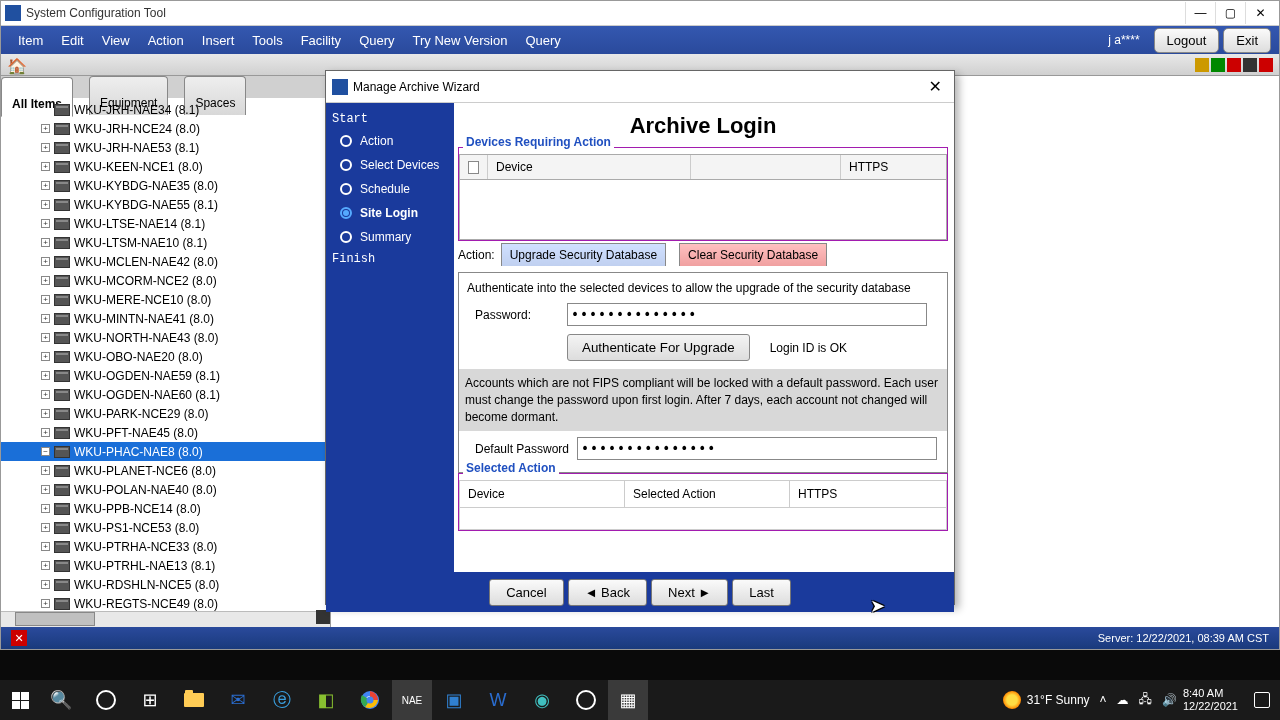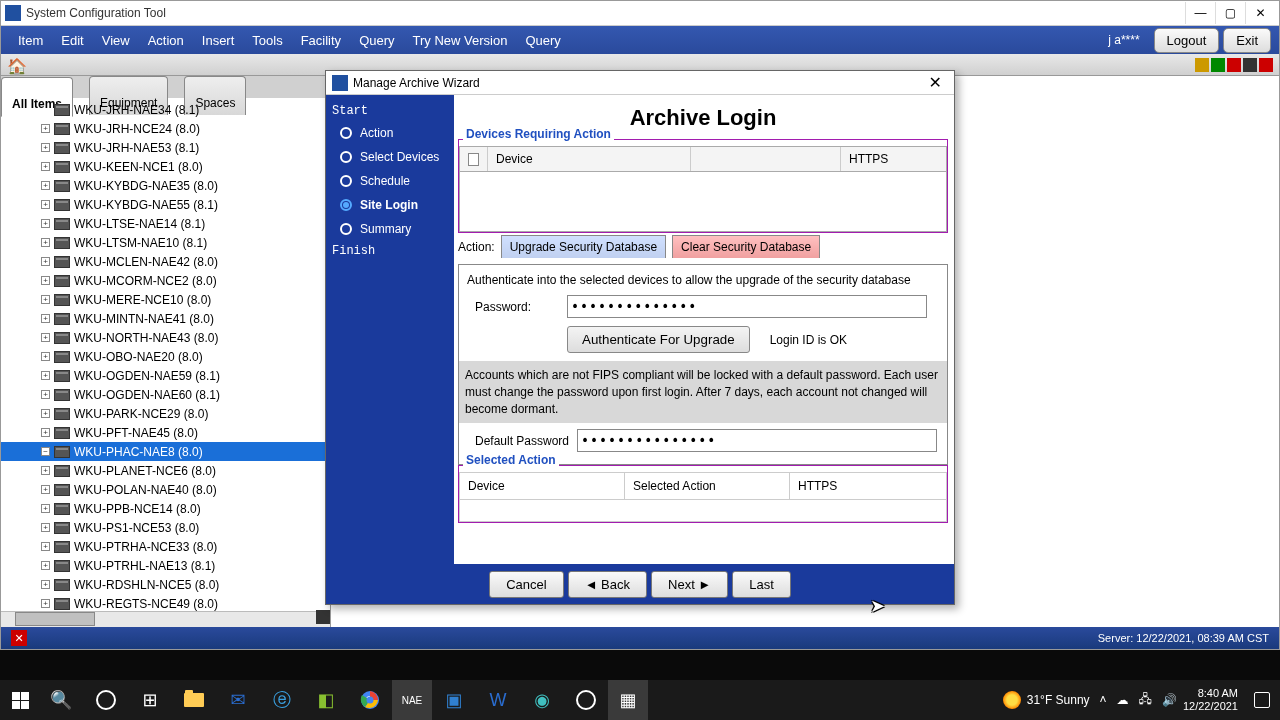--- a/index.html
+++ b/index.html
@@ -44,21 +44,21 @@
 .tree-scroll .corner { position: absolute; right: 0; top: -2px; width: 14px; height: 14px; background: #333; }
 
 .right-panel { flex: 1; background: #fff; }
 
 .status-bar { height: 22px; background: linear-gradient(#2a4a9c, #1a3a7c); color: #fff; display: flex; align-items: center; padding: 0 10px; font-size: 11px; }
 .status-bar .alert-icon { width: 16px; height: 16px; background: #c00; display: flex; align-items: center; justify-content: center; color: #fff; margin-right: 6px; }
 .status-bar .spacer3 { flex: 1; }
 
 
 .wizard { position: absolute; left: 325px; top: 70px; width: 630px; height: 535px; background: #fff; border: 1px solid #666; box-shadow: 4px 4px 8px rgba(0,0,0,0.3); z-index: 100; }
-.wizard-title { height: 24px; background: #fff; display: flex; align-items: center; padding: 0 6px; border-bottom: 1px solid #ccc; }
+.wizard-title { height: 32px; background: #fff; display: flex; align-items: center; padding: 0 6px; border-bottom: 1px solid #ccc; }
 .wizard-title .wiz-icon { width: 16px; height: 16px; background: #2050a0; margin-right: 5px; }
 .wizard-title .wiz-text { flex: 1; font-size: 12px; }
 .wizard-title .wiz-close { font-size: 16px; cursor: pointer; padding: 0 6px; }
 
 .wizard-body { display: flex; height: calc(100% - 24px - 40px); }
 .wizard-nav { width: 128px; background: #1a3a9c; color: #fff; padding: 6px 0 6px 6px; font-size: 12px; }
 .wizard-nav .nav-start, .wizard-nav .nav-finish { font-weight: normal; padding: 3px 0; font-family: Liberation Mono, monospace; }
 .wizard-nav .nav-step { display: flex; align-items: center; padding: 5px 0 5px 8px; cursor: pointer; }
 .wizard-nav .radio-dot { width: 12px; height: 12px; border-radius: 50%; border: 2px solid #fff; margin-right: 8px; display: flex; align-items: center; justify-content: center; background: #1a3a9c; }
 .wizard-nav .radio-dot.checked::after { content: ''; width: 6px; height: 6px; border-radius: 50%; background: #fff; }
@@ -80,21 +80,21 @@
 .dev-header .col1 .chk { width: 13px; height: 13px; border: 1px solid #888; background: #fff; }
 .dev-header .col2 { flex: 1; }
 .dev-header .col3 { width: 150px; }
 .dev-header .col4 { width: 105px; border-right: none; }
 .dev-body { height: 60px; border: 1px solid #aaa; border-top: none; }
 
 .action-row { display: flex; align-items: center; gap: 6px; margin: 2px 0 6px; }
 .action-row .lab { font-size: 12px; }
 .action-tab { padding: 4px 8px; border: 1px solid #888; border-bottom: none; font-size: 12px; cursor: pointer; position: relative; }
 .action-tab.t1 { background: linear-gradient(#d0e0ff, #c0d0f0); }
-.action-tab.t2 { background: linear-gradient(#ffc0c0, #f0a0a0); }
+.action-tab.t2 { background: linear-gradient(#ffc0c0, #f0a0a0); margin-left: 7px; }
 
 .auth-box { border: 1px solid #888; padding: 8px 8px 6px; background: #fff; }
 .auth-box .note { margin-bottom: 8px; }
 .auth-box .field-row { display: flex; align-items: center; margin: 6px 0; }
 .auth-box .field-row .flab { width: 100px; padding-left: 8px; }
 .auth-box .field-row .fval { }
 .auth-box input[type=password] { width: 360px; padding: 3px; border: 1px solid #888; font-family: monospace; letter-spacing: 1px; }
 .auth-box .btn-row { display: flex; align-items: center; gap: 20px; margin: 8px 0 8px 100px; }
 .auth-box .auth-btn { padding: 5px 14px; background: linear-gradient(#f4f4f4, #ddd); border: 1px solid #888; border-radius: 3px; cursor: pointer; }
 .auth-box .warn { background: #d8d8d8; padding: 6px; margin: 4px -8px; line-height: 1.4; }
@@ -112,21 +112,21 @@
 .taskbar { position: absolute; bottom: 0; left: 0; width: 1280px; height: 40px; background: #1a1a1a; display: flex; align-items: center; z-index: 50; }
 .taskbar .start { width: 40px; height: 40px; display: flex; align-items: center; justify-content: center; cursor: pointer; }
 .taskbar .start .win-grid { display: grid; grid-template-columns: 8px 8px; grid-template-rows: 8px 8px; gap: 1px; }
 .taskbar .start .win-grid span { background: #fff; }
 .taskbar .tb-icon { width: 44px; height: 40px; display: flex; align-items: center; justify-content: center; color: #fff; font-size: 18px; cursor: pointer; }
 .taskbar .tb-icon.circle::after { content: ''; width: 16px; height: 16px; border: 2px solid #fff; border-radius: 50%; }
 .taskbar .tb-sep { flex: 1; }
 .taskbar .weather { color: #fff; font-size: 12px; display: flex; align-items: center; gap: 6px; margin-right: 10px; }
 .taskbar .weather .sun { width: 18px; height: 18px; background: radial-gradient(circle, #ffdd44 40%, #ff8800 70%); border-radius: 50%; }
 .taskbar .tray { display: flex; align-items: center; gap: 10px; color: #fff; font-size: 12px; margin-right: 6px; }
-.taskbar .clock { color: #fff; font-size: 11px; text-align: right; line-height: 1.2; margin-right: 6px; }
+.taskbar .clock { color: #fff; font-size: 11px; line-height: 1.2; margin-right: 6px; }
 .taskbar .notif { width: 36px; height: 40px; display: flex; align-items: center; justify-content: center; }
 .taskbar .notif-box { width: 16px; height: 16px; border: 1.5px solid #fff; border-radius: 2px; }
 
 .folder-ico { width: 20px; height: 14px; background: #ffcc55; border-radius: 1px; position: relative; }
 .folder-ico::before { content:''; position:absolute; top:-3px; left:1px; width:8px; height:3px; background:#ffcc55; border-radius:1px 1px 0 0;}
 </style>
 </head>
 <body>
 
 <div class="app-window">

